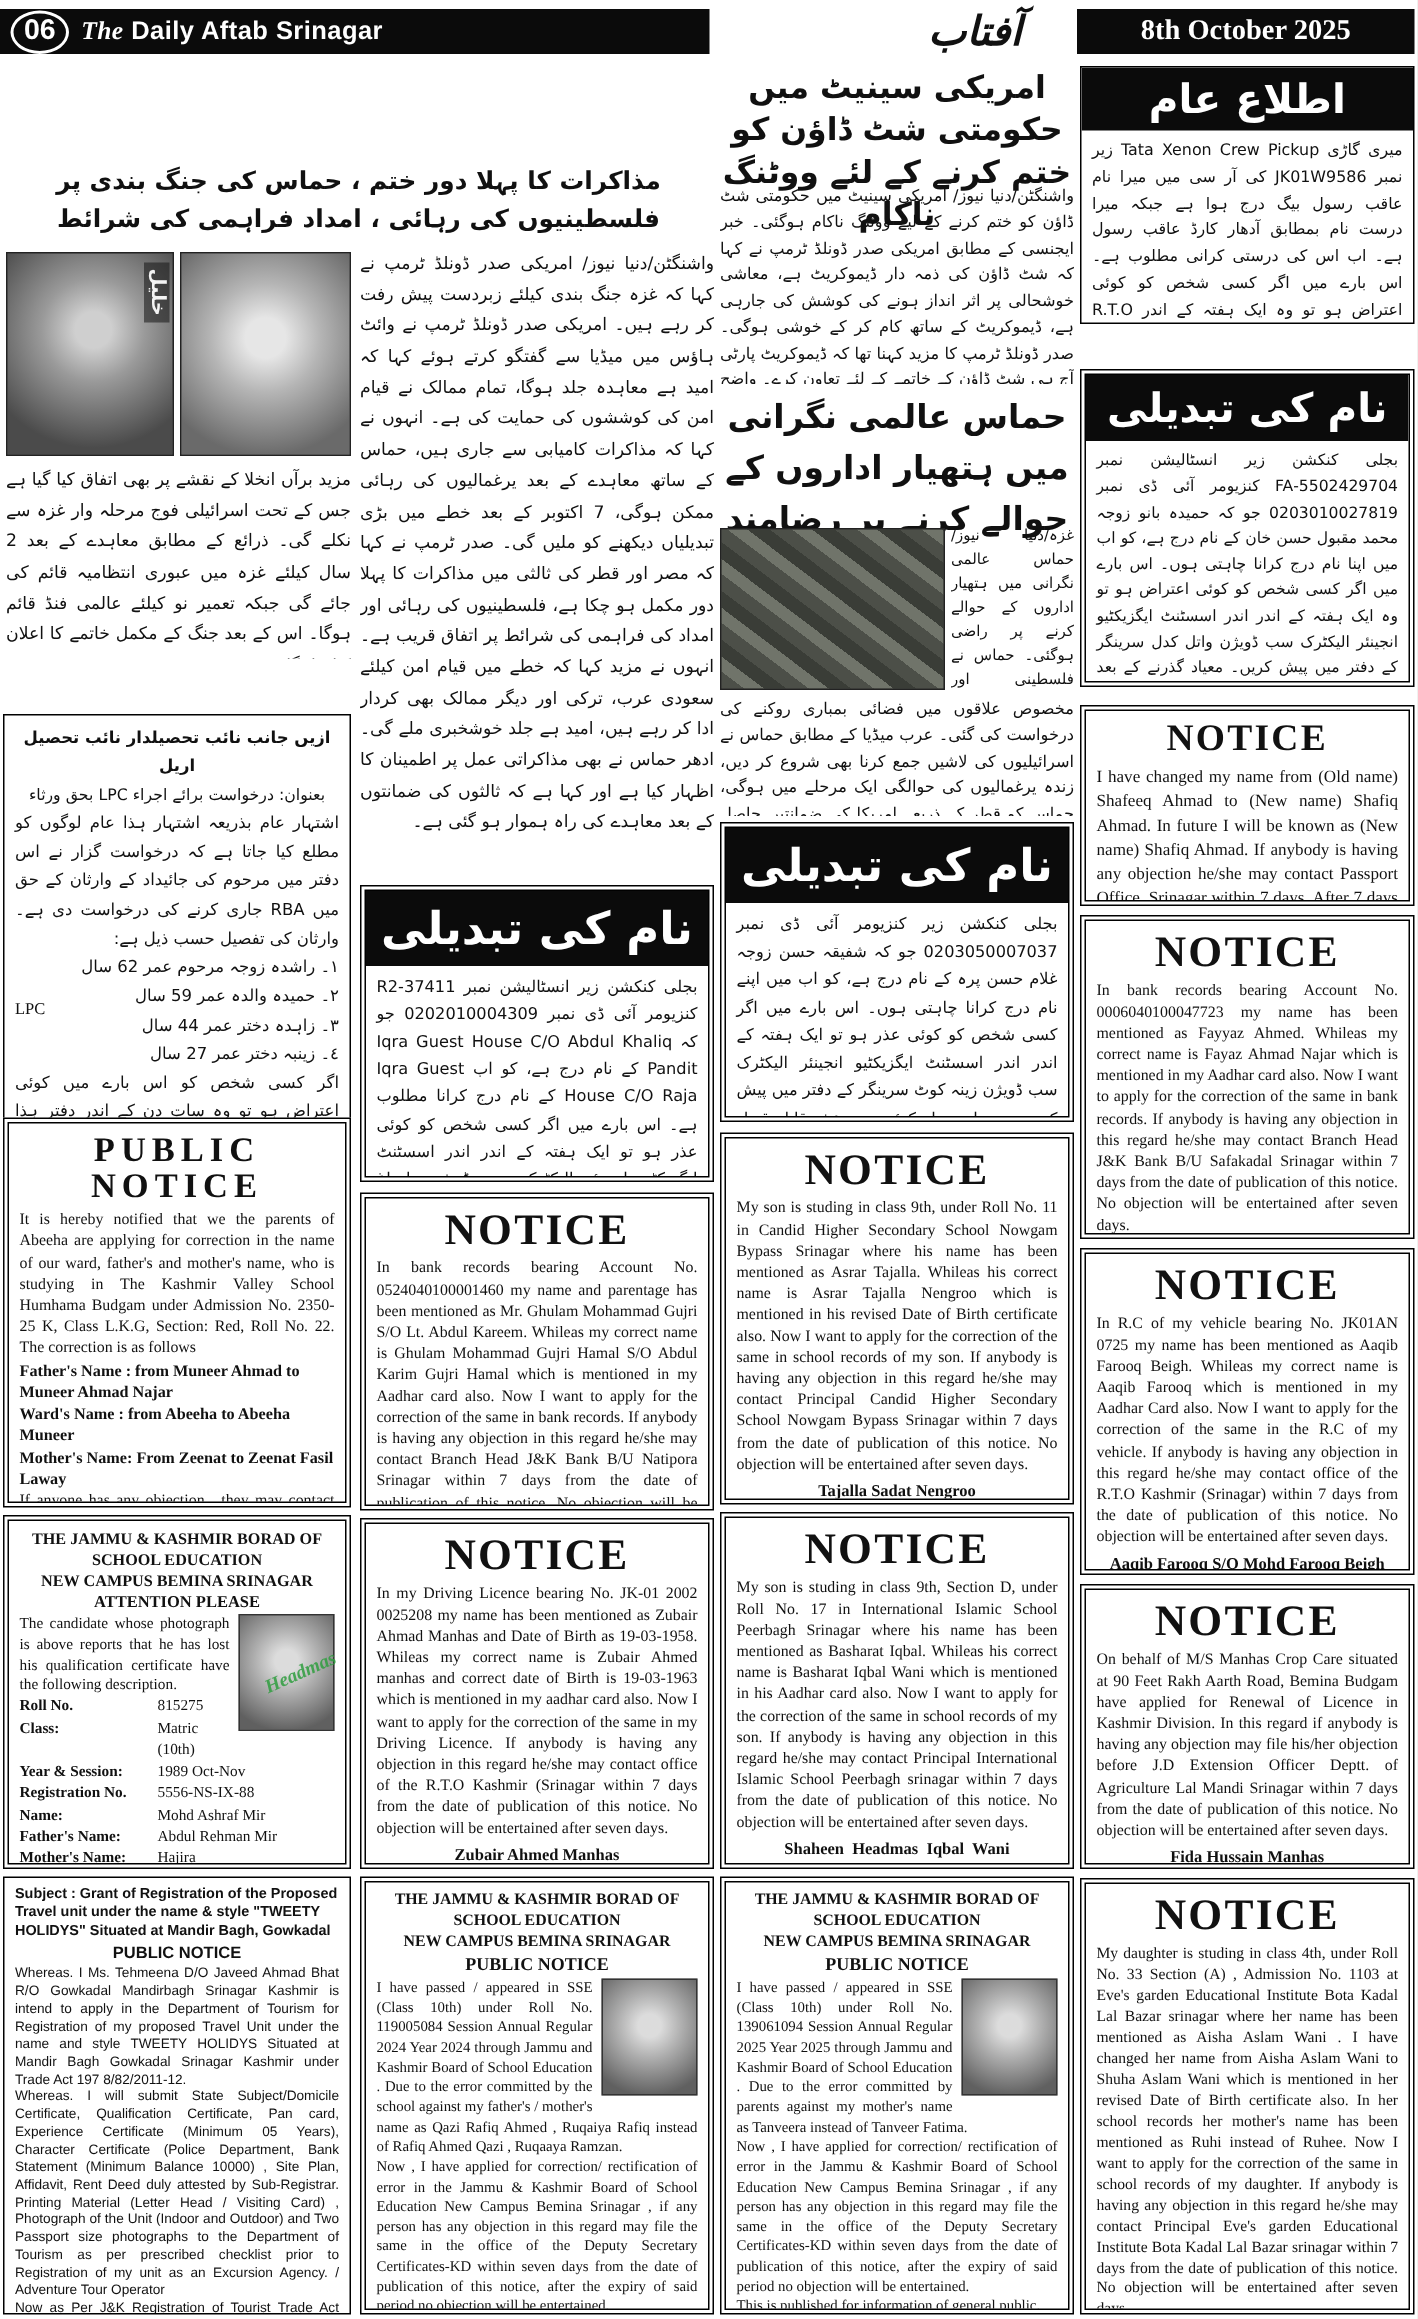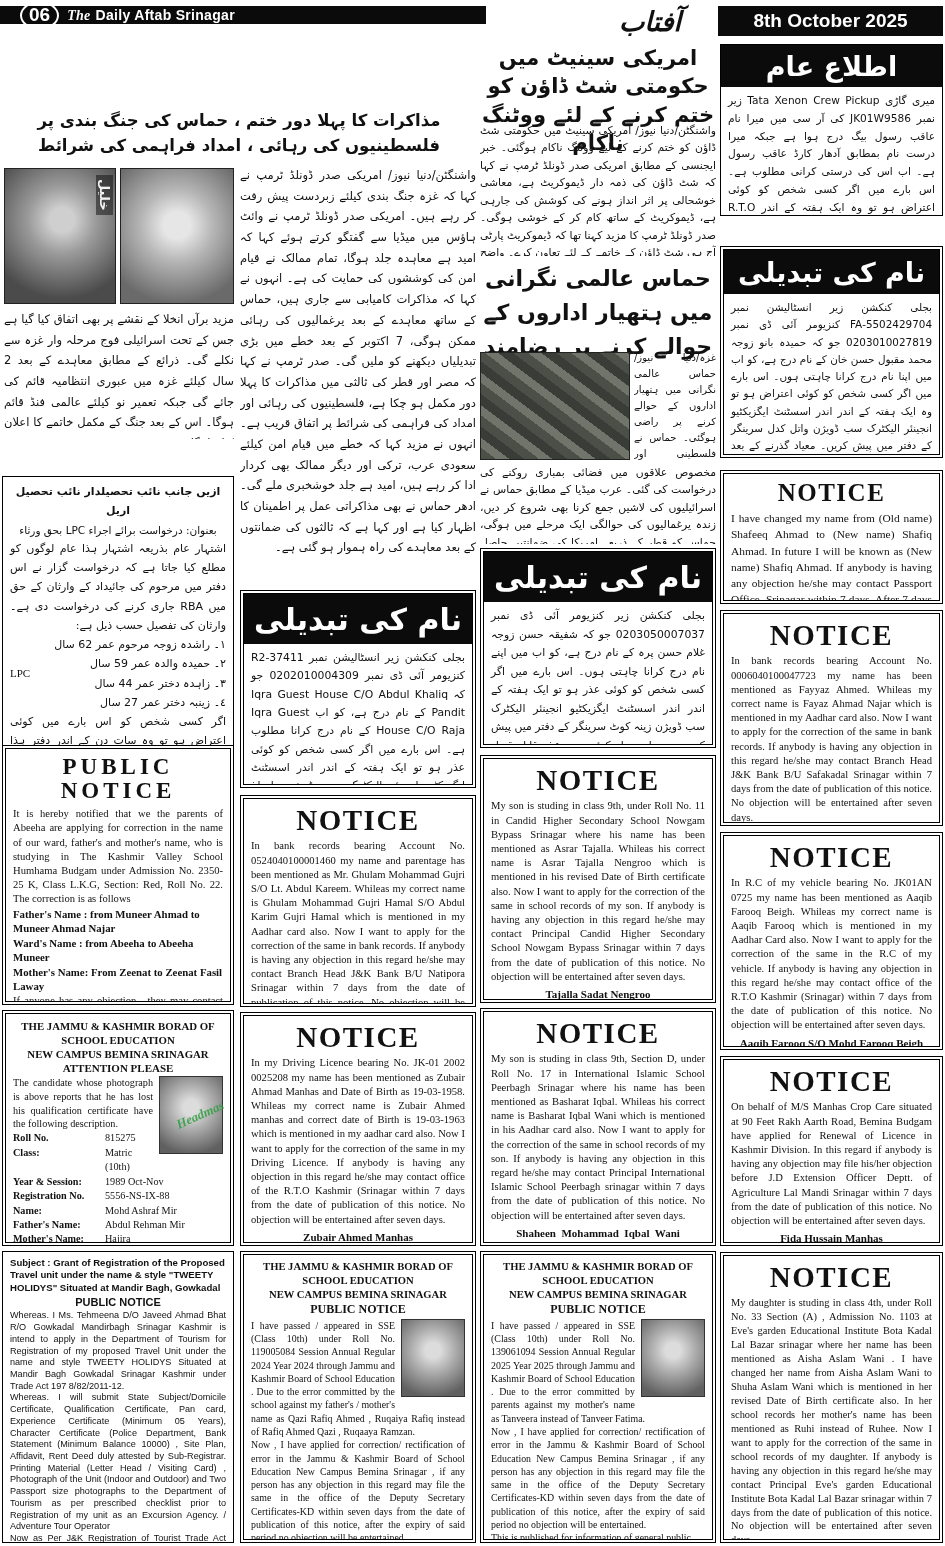--- a/index.html
+++ b/index.html
@@ -34,35 +34,35 @@
   .vcap{position:absolute;right:2px;top:6px;writing-mode:vertical-rl;color:#f3f3f3;
         font-family:"DejaVu Sans",sans-serif;font-weight:bold;font-size:13px;letter-spacing:2px;
         background:rgba(20,20,20,.55);padding:4px 1px;}
   .hl3{font-family:"DejaVu Sans",sans-serif;direction:rtl;font-weight:bold;text-align:center;line-height:1.35;}
   .subject{font-family:"Liberation Sans",sans-serif;font-weight:bold;font-size:9.6px;line-height:1.3;text-align:left;}
   .tw-body{font-family:"Liberation Sans",sans-serif;font-size:9.1px;line-height:1.29;text-align:justify;}
   .tw-title{font-family:"Liberation Sans",sans-serif;font-weight:bold;font-size:11px;text-align:center;margin:2px 0;}
   .bt{font-weight:bold;text-align:center;font-size:11.4px;line-height:1.3;}
   .oval{border:2px solid #fff;border-radius:50%;padding:1px 7px 2px;font-weight:bold;font-size:19px;
         font-family:"Liberation Sans",sans-serif;margin:0 8px 0 4px;}
-  .mast{font-family:"Liberation Sans",sans-serif;font-weight:bold;font-size:14px;letter-spacing:.3px;}
+  .mast{font-family:"Liberation Sans",sans-serif;font-weight:bold;font-size:17px;letter-spacing:.3px;}
   .mast i{font-family:"Liberation Serif",serif;font-weight:bold;margin-right:5px;}
   .corr{font-weight:bold;font-size:10.8px;line-height:1.35;}
 </style>
 </head>
 <body>
 
 <div id="page">
 
-  <div class="abs bar" style="left:0;top:6px;width:470px;height:18px;padding-left:16px;">
+  <div class="abs bar" style="left:0;top:6px;width:470px;height:30px;padding-left:3px;">
     <span class="oval">06</span>
     <span class="mast"><i>The</i><span>Daily Aftab Srinagar</span></span>
   </div>
   <div class="abs" style="left:585px;top:0;width:130px;height:42px;display:flex;align-items:center;justify-content:center;font-family:'DejaVu Sans',sans-serif;font-weight:bold;font-size:27px;font-style:italic;">آفتاب</div>
-  <div class="abs bar" style="left:718px;top:6px;width:225px;height:30px;justify-content:center;font-family:Liberation Sans, sans-serif;font-weight:bold;font-size:19px;text-align:right;">8th October 2025</div>
+  <div class="abs bar" style="left:718px;top:6px;width:225px;height:30px;justify-content:center;font-family:Liberation Serif, serif;font-weight:bold;font-size:19px;text-align:right;">8th October 2025</div>
 
   <div class="abs urdu" style="left:2px;top:106px;width:474px;height:56px;display:flex;align-items:center;justify-content:center;text-align:center;font-weight:bold;font-size:16.5px;line-height:1.5;">مذاکرات کا پہلا دور ختم ، حماس کی جنگ بندی پر فلسطینیوں کی رہائی ، امداد فراہمی کی شرائط</div>
 
   <div class="photo ph-a" style="left:4px;top:168px;width:112px;height:136px;">
     <span class="vcap">خلیل</span>
   </div>
   <div class="photo ph-b" style="left:120px;top:168px;width:114px;height:136px;"></div>
 
   <div class="abs urdu ubody" style="left:240px;top:165px;width:236px;height:420px;overflow:hidden;">واشنگٹن/دنیا نیوز/ امریکی صدر ڈونلڈ ٹرمپ نے کہا کہ غزہ جنگ بندی کیلئے زبردست پیش رفت کر رہے ہیں۔ امریکی صدر ڈونلڈ ٹرمپ نے وائٹ ہاؤس میں میڈیا سے گفتگو کرتے ہوئے کہا کہ امید ہے معاہدہ جلد ہوگا، تمام ممالک نے قیام امن کی کوششوں کی حمایت کی ہے۔ انہوں نے کہا کہ مذاکرات کامیابی سے جاری ہیں، حماس کے ساتھ معاہدے کے بعد یرغمالیوں کی رہائی ممکن ہوگی، 7 اکتوبر کے بعد خطے میں بڑی تبدیلیاں دیکھنے کو ملیں گی۔ صدر ٹرمپ نے کہا کہ مصر اور قطر کی ثالثی میں مذاکرات کا پہلا دور مکمل ہو چکا ہے، فلسطینیوں کی رہائی اور امداد کی فراہمی کی شرائط پر اتفاق قریب ہے۔ انہوں نے مزید کہا کہ خطے میں قیام امن کیلئے سعودی عرب، ترکی اور دیگر ممالک بھی کردار ادا کر رہے ہیں، امید ہے جلد خوشخبری ملے گی۔ ادھر حماس نے بھی مذاکراتی عمل پر اطمینان کا اظہار کیا ہے اور کہا ہے کہ ثالثوں کی ضمانتوں کے بعد معاہدے کی راہ ہموار ہو گئی ہے۔</div>
   <div class="abs urdu ubody" style="left:4px;top:309px;width:230px;height:130px;overflow:hidden;">مزید برآں انخلا کے نقشے پر بھی اتفاق کیا گیا ہے جس کے تحت اسرائیلی فوج مرحلہ وار غزہ سے نکلے گی۔ ذرائع کے مطابق معاہدے کے بعد 2 سال کیلئے غزہ میں عبوری انتظامیہ قائم کی جائے گی جبکہ تعمیر نو کیلئے عالمی فنڈ قائم ہوگا۔ اس کے بعد جنگ کے مکمل خاتمے کا اعلان کیا جائیگا۔</div>
@@ -195,21 +195,21 @@
       <div>Tajalla Sadat Nengroo</div>
       <div>F/O Asrar Tajalla Nengroo</div>
 
     </div>
   </div>
 
   <div class="box" style="left:480px;top:1008px;width:236px;height:238px;">
     <div class="ntitle">NOTICE</div>
     <div class="ben">My son is studing in class 9th, Section D, under Roll No. 17 in International Islamic School Peerbagh Srinagar where his name has been mentioned as Basharat Iqbal. Whileas his correct name is Basharat Iqbal Wani which is mentioned in his Aadhar card also. Now I want to apply for the correction of the same in school records of my son. If anybody is having any objection in this regard he/she may contact Principal International Islamic School Peerbagh srinagar within 7 days from the date of publication of this notice. No objection will be entertained after seven days.</div>
     <div class="sig">
-      <div>Shaheen  Mohammad  Iqbal  Wani</div>
+      <div>Shaheen  Headmas  Iqbal  Wani</div>
       <div>F/O Basharat Iqbal Wani</div>
 
     </div>
   </div>
 
   <div class="box" style="left:480px;top:1251px;width:236px;height:292px;">
     <div class="bt" style="font-size:10.6px;">THE JAMMU &amp; KASHMIR BORAD OF SCHOOL EDUCATION</div>
     <div class="bt" style="font-size:10.6px;">NEW CAMPUS BEMINA SRINAGAR</div>
     <div class="bt" style="font-size:12px;margin:1px 0;">PUBLIC  NOTICE</div>
     <div class="ph-small"></div>

